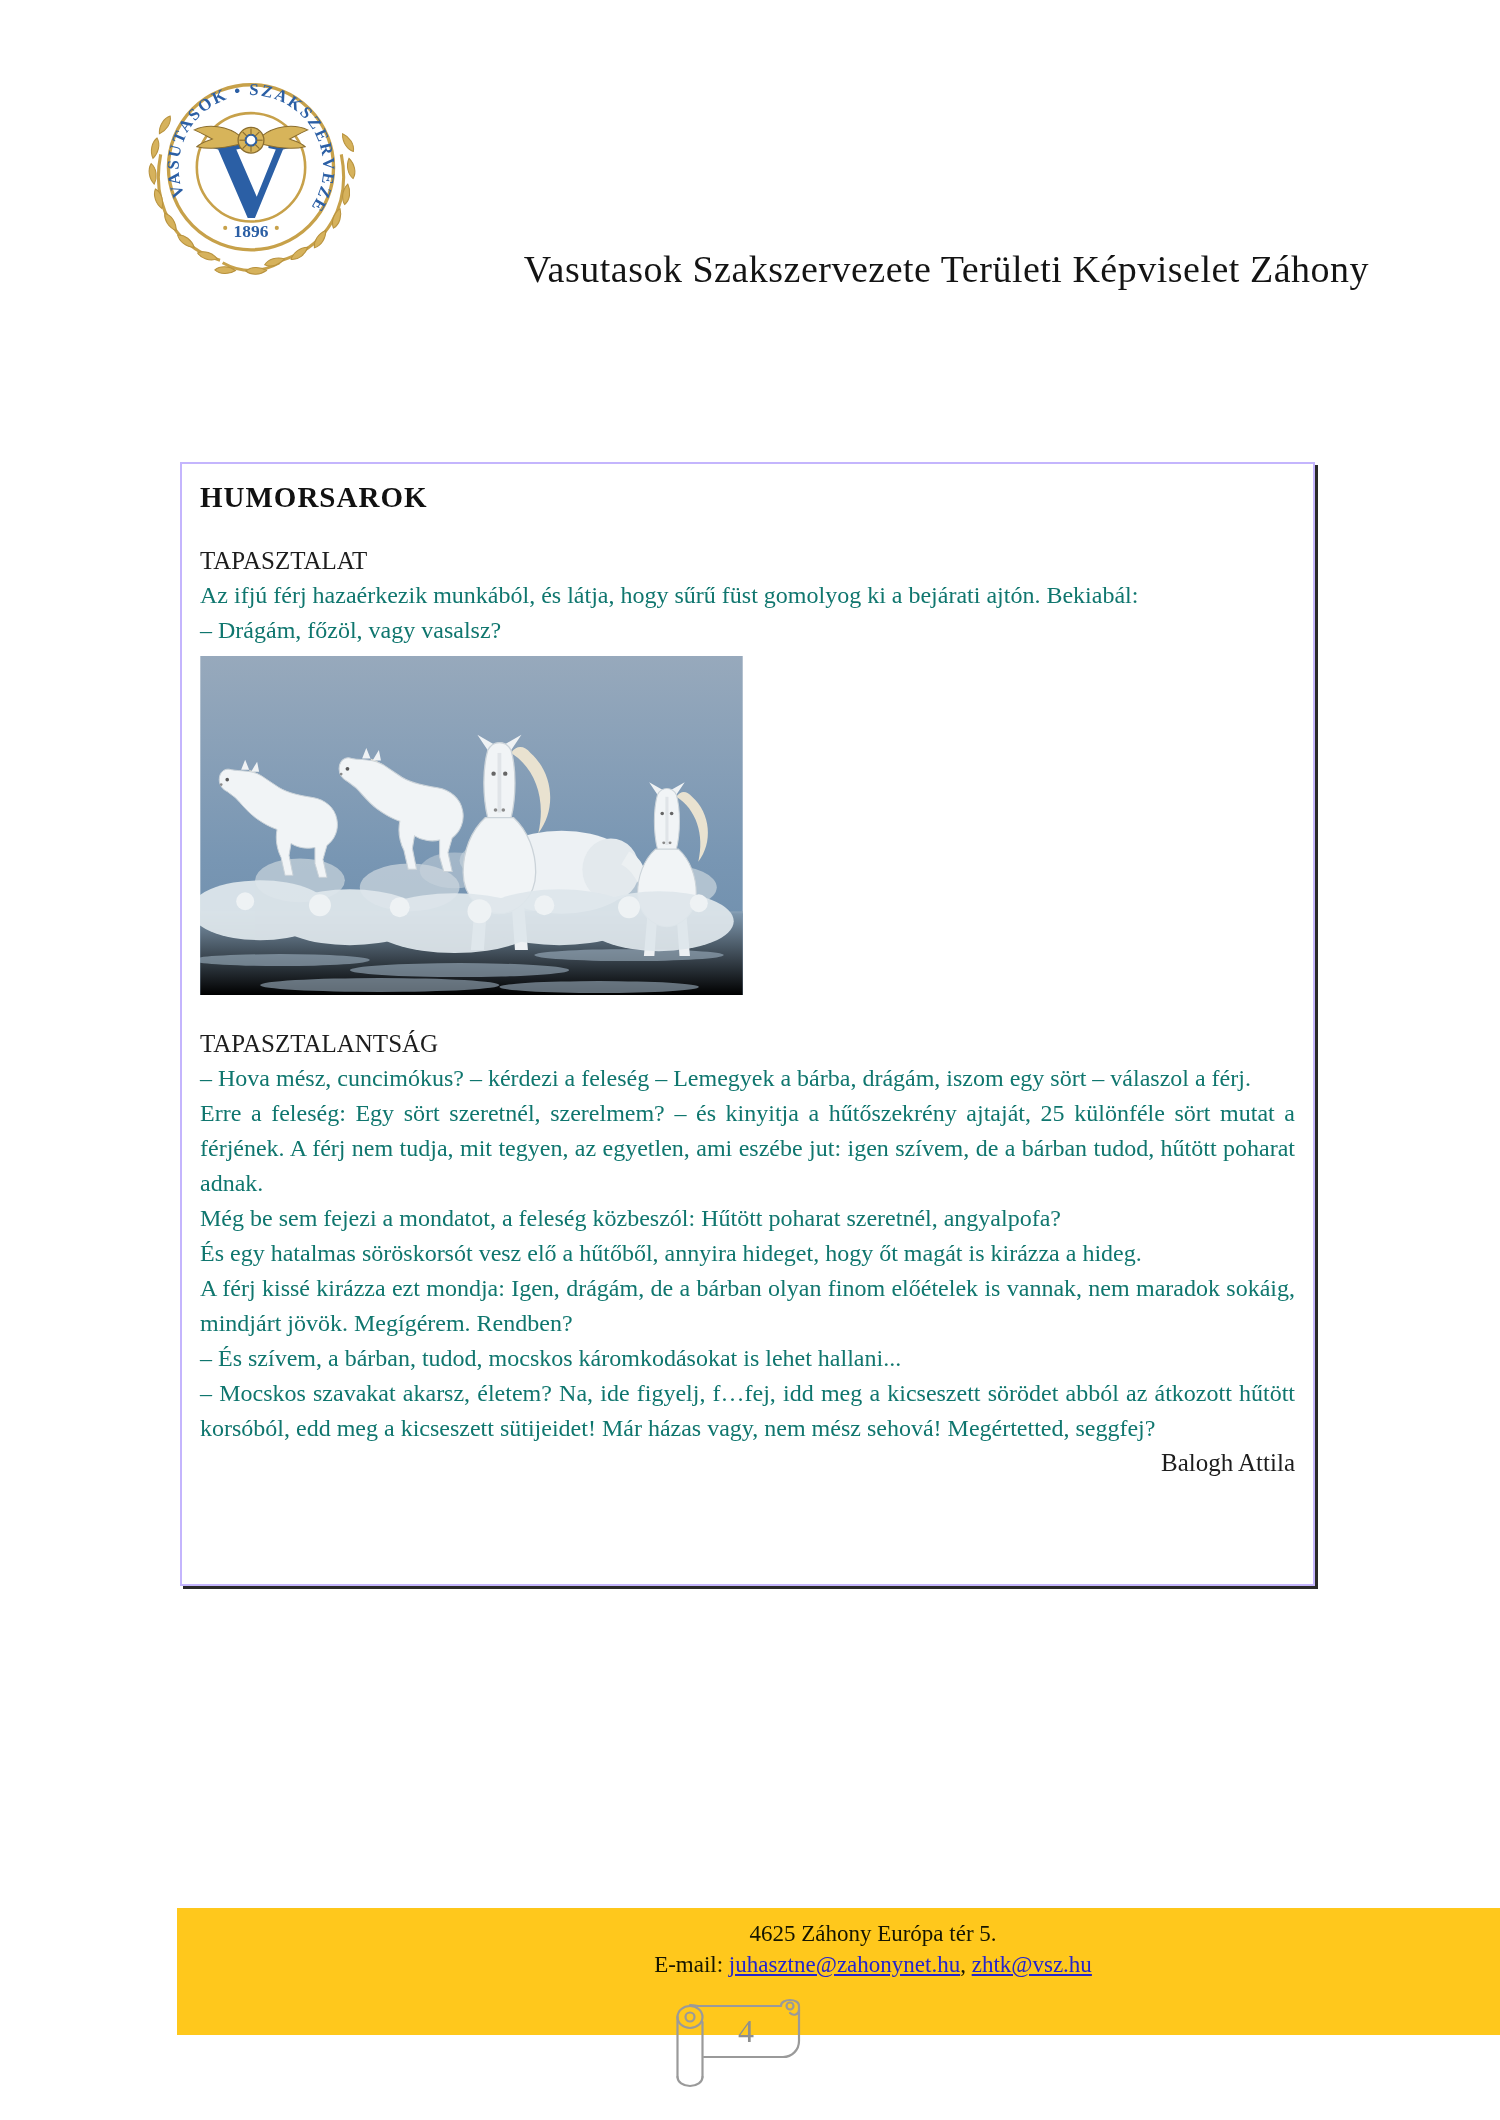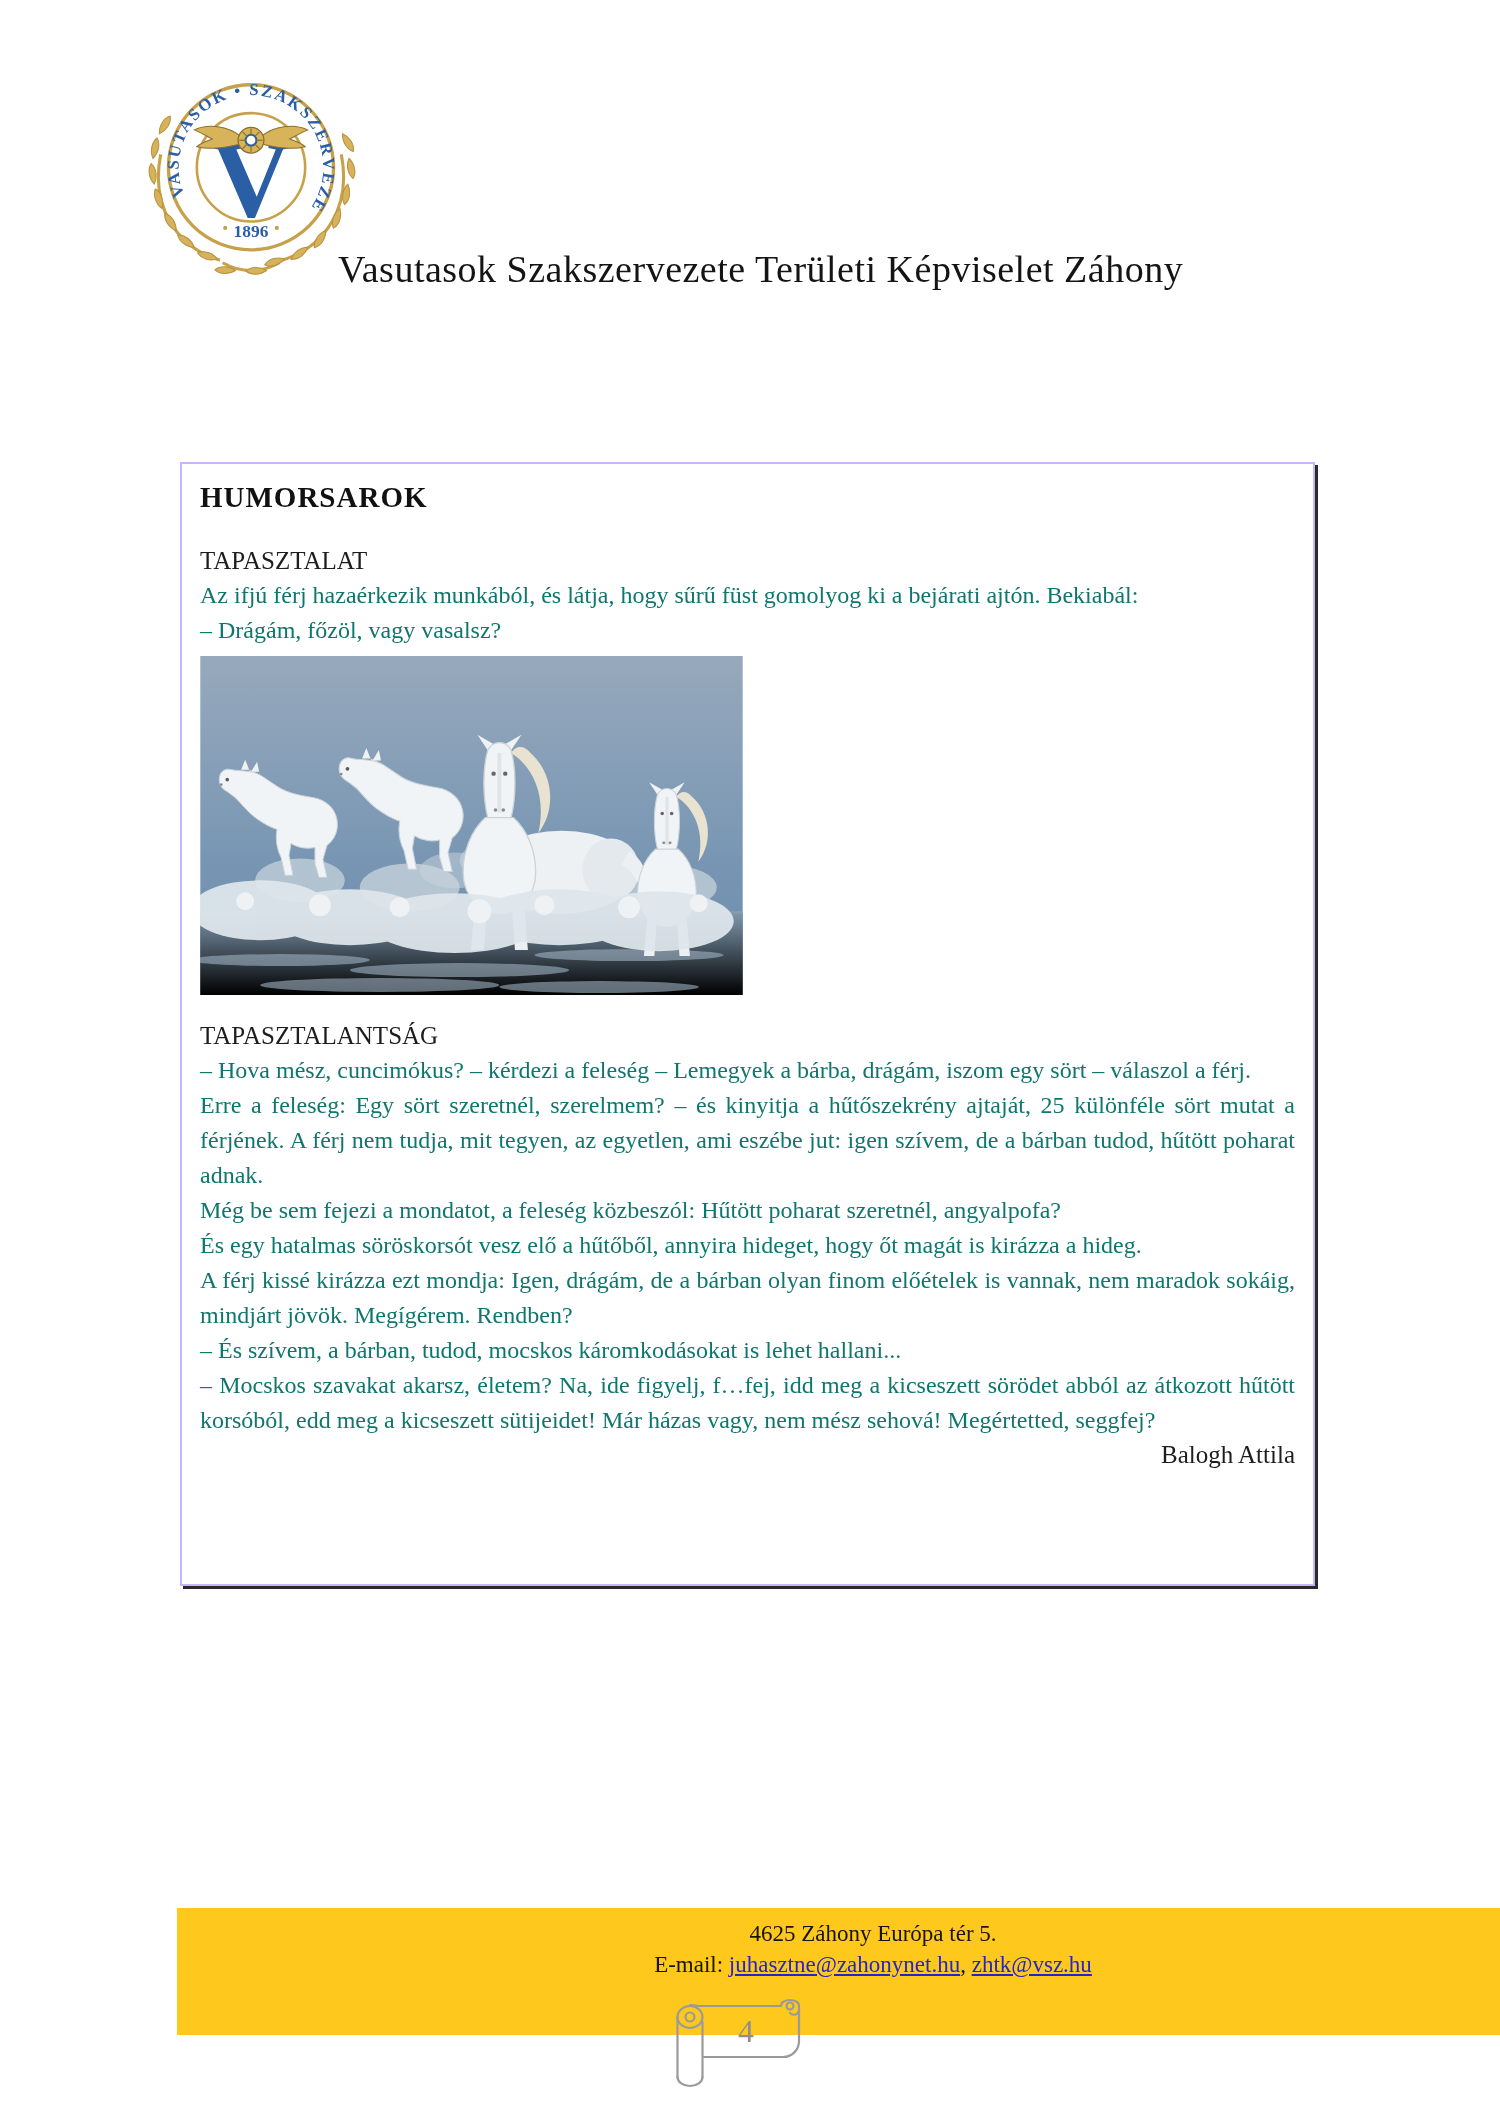--- a/index.html
+++ b/index.html
@@ -1,31 +1,31 @@
 <!DOCTYPE html>
 <html><head>
 <meta charset="utf-8">
 <style>
   html,body{margin:0;padding:0;background:#e9e9e9;}
   .page{position:relative;width:1500px;height:2120px;background:#ffffff;margin:0 auto;
         font-family:"Liberation Serif",serif;color:#1d1d1d;overflow:hidden;}
 
   
   .logo-svg{position:absolute;left:122px;top:66px;width:258px;height:240px;}
-  .page-title{position:absolute;left:338px;top:246px;width:1050px;
-              font-size:38px;line-height:46px;color:#141414;letter-spacing:.5px;}
+  .page-title{position:absolute;left:319px;top:246px;width:1050px;
+              font-size:38px;line-height:46px;color:#141414;letter-spacing:.5px;text-align:right;}
 
   
   .humor-box{position:absolute;left:180px;top:462px;width:1135px;height:1124px;
              box-sizing:border-box;border:2px solid #c4b5fd;box-shadow:3px 3px 0 #2a2a2a;
              padding:12px 18px;background:#fff;}
   .humor-box h2{margin:2px 0 0 0;font-size:29px;line-height:38px;font-weight:bold;
                 letter-spacing:1px;color:#111;}
   .sec-title{margin-top:28px;font-size:25px;line-height:34px;color:#1d1d1d;}
-  .sec-title.second{margin-top:24px;}
+  .sec-title.second{margin-top:32px;}
   .humor-box p{margin:0;font-size:24px;line-height:35px;text-align:justify;color:#0f766e;}
   .photo{margin-top:8px;width:543px;height:339px;}
   .photo svg{display:block;}
   .signature{font-size:25px;line-height:34px;text-align:right;color:#1d1d1d;}
 
   
   .footer{position:absolute;left:177px;top:1908px;width:1392px;height:127px;
           box-sizing:border-box;background:#FFC81C;text-align:center;padding-top:10px;
           font-size:23px;line-height:31px;color:#151500;}
   .footer a{color:#2424CC;text-decoration:underline;}

